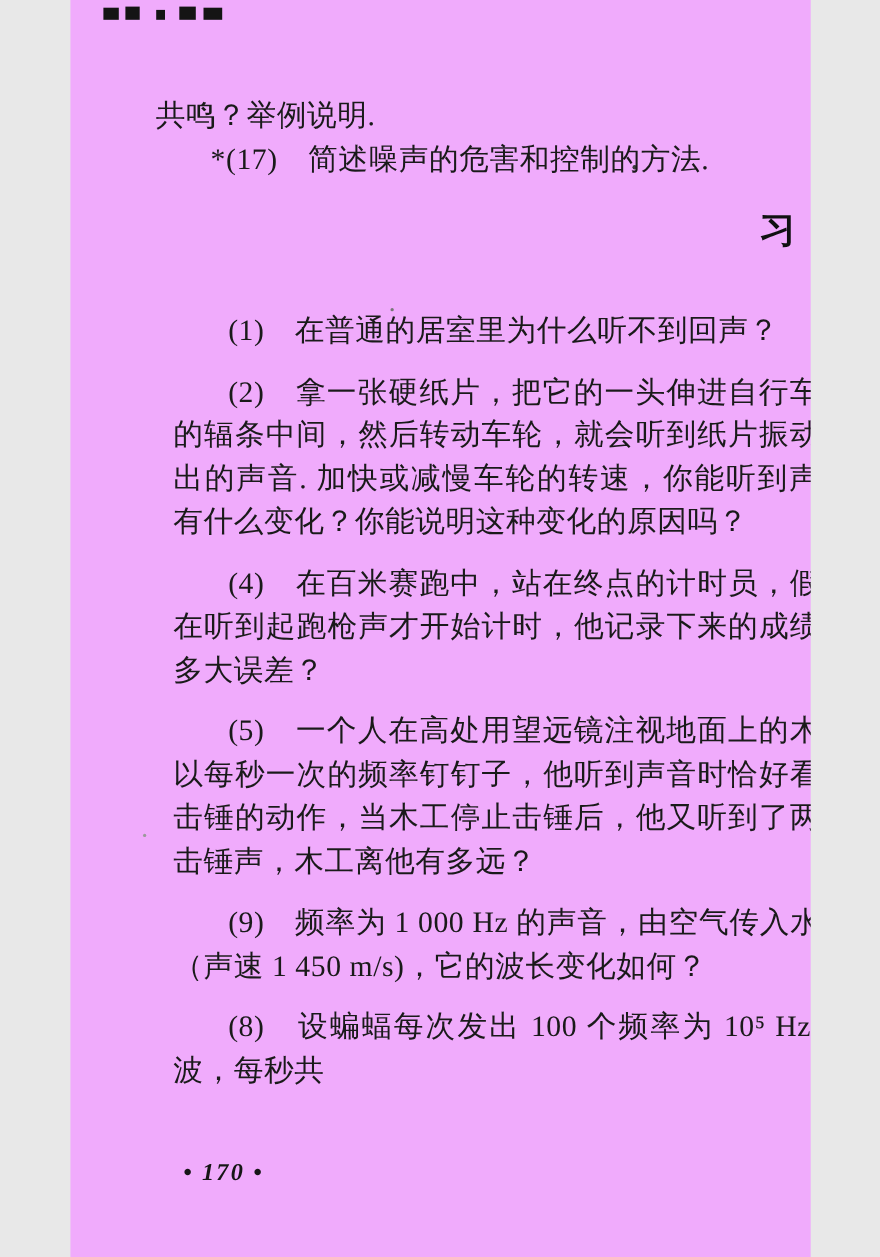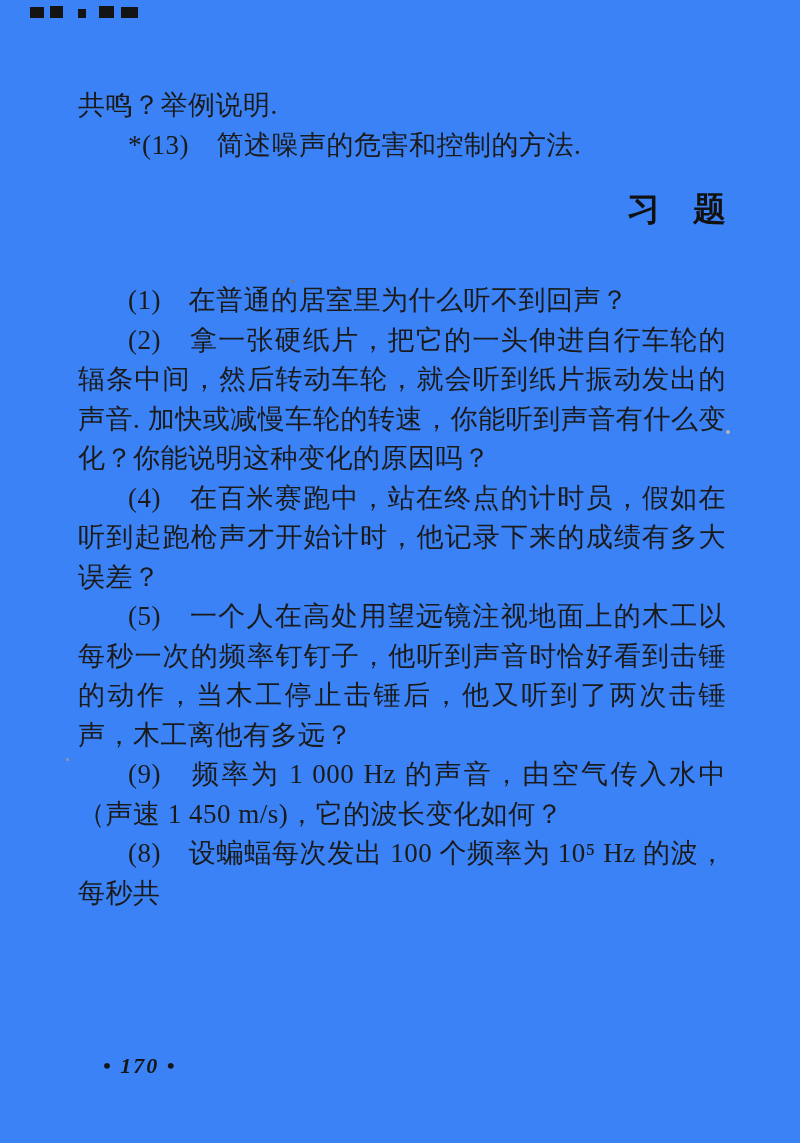--- a/index.html
+++ b/index.html
@@ -2,24 +2,24 @@
 <html lang="zh"><head>
 <meta charset="utf-8">
 <style>
   html, body {
     margin: 0;
     padding: 0;
     background: #e8e8e8;
   }
   .page {
     position: relative;
-    width: 800px;
+    width: 673px;
     height: 1143px;
     margin: 0 auto;
-    background: #3b82f6;
+    background: #f0abfc;
     overflow: hidden;
     font-family: "Liberation Serif", "DejaVu Serif", serif;
     color: #1a1a1a;
   }
   .content {
     position: absolute;
     left: 78px;
     top: 86px;
     width: 648px;
   }
@@ -38,21 +38,21 @@
   .heading {
     margin: 24px 0 52px 0;
     font-size: 33px;
     line-height: 40px;
     font-weight: bold;
     text-align: right;
     font-family: "Liberation Sans", "DejaVu Sans", sans-serif;
     color: #111;
   }
   .problem {
-    margin: 0;
+    margin: 16px;
   }
   .footer-pagenum {
     position: absolute;
     left: 103px;
     top: 1053px;
     font-size: 22px;
     font-style: italic;
     font-weight: bold;
     letter-spacing: 2px;
     font-family: "Liberation Serif", "DejaVu Serif", serif;
@@ -102,21 +102,21 @@
   <span class="speck s1"></span>
   <span class="speck s2"></span>
   <span class="speck s3"></span>
   <span class="speck s4"></span>
   <span class="speck s5"></span>
 
   <div class="content">
 
     <p class="line">共鸣？举例说明.</p>
 
-    <p class="line indent">*(13)　简述噪声的危害和控制的方法.</p>
+    <p class="line indent">*(17)　简述噪声的危害和控制的方法.</p>
 
 
     <h2 class="heading">习　题</h2>
 
     <p class="line indent problem">(1)　在普通的居室里为什么听不到回声？</p>
 
     <p class="line indent problem">(2)　拿一张硬纸片，把它的一头伸进自行车轮的辐条中间，然后转动车轮，就会听到纸片振动发出的声音. 加快或减慢车轮的转速，你能听到声音有什么变化？你能说明这种变化的原因吗？</p>
 
 
     <p class="line indent problem">(4)　在百米赛跑中，站在终点的计时员，假如在听到起跑枪声才开始计时，他记录下来的成绩有多大误差？</p>

